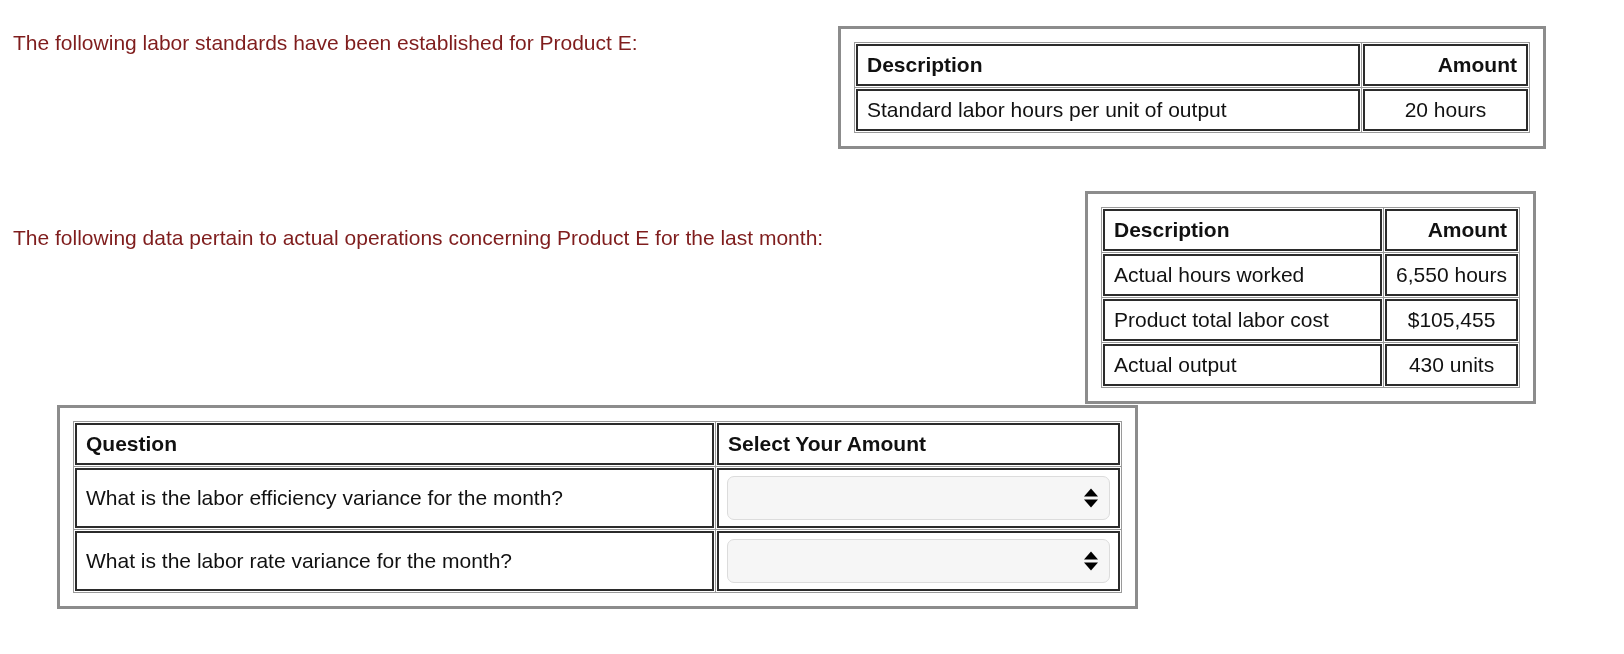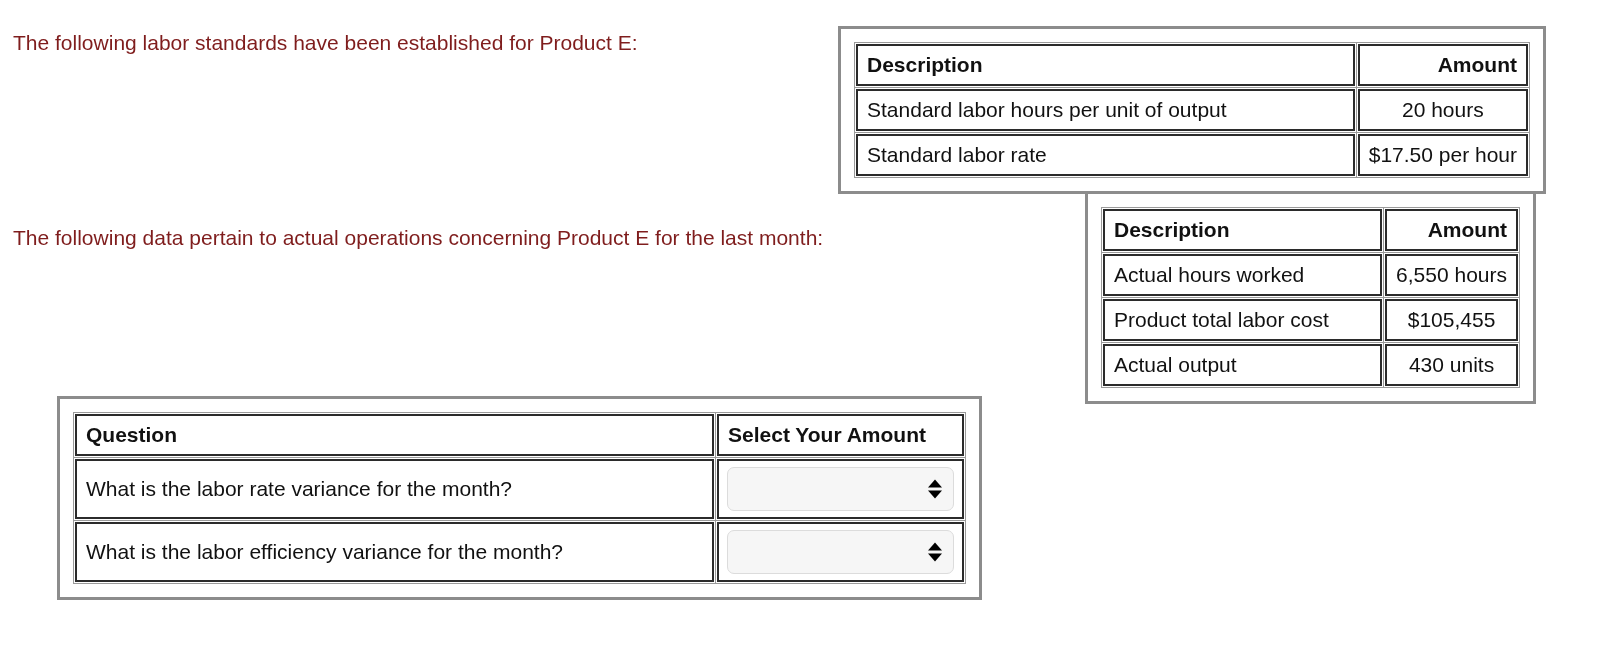--- a/index.html
+++ b/index.html
@@ -75,22 +75,22 @@
     left: 1085px;
     top: 191px;
     width: 451px;
     z-index: 5;
   }
   #table-actuals td.desc, #table-actuals th.desc-h { width: 265px; }
 
   
   #table-questions {
     left: 57px;
-    top: 396px;
-    width: 925px;
+    top: 405px;
+    width: 1081px;
     z-index: 6;
   }
   #table-questions td.q, #table-questions th.q-h { width: 617px; }
   #table-questions td.ans { padding: 6px 8px; }
 
   .select-wrap {
     position: relative;
     display: block;
     width: 100%;
   }
@@ -143,24 +143,20 @@
       <tr>
         <th class="desc-h">Description</th>
         <th class="amt-h">Amount</th>
       </tr>
     </thead>
     <tbody>
       <tr>
         <td class="desc">Standard labor hours per unit of output</td>
         <td class="amt">20 hours</td>
       </tr>
-      <tr>
-        <td class="desc">Standard labor rate</td>
-        <td class="amt">$17.50 per hour</td>
-      </tr>
     </tbody>
   </table>
 </div>
 
 <div class="data-table" id="table-actuals">
   <table>
     <thead>
       <tr>
         <th class="desc-h">Description</th>
         <th class="amt-h">Amount</th>
@@ -185,43 +181,43 @@
 
 <div class="data-table" id="table-questions">
   <table>
     <thead>
       <tr>
         <th class="q-h">Question</th>
         <th>Select Your Amount</th>
       </tr>
     </thead>
     <tbody>
+      <tr>
+        <td class="q">What is the labor efficiency variance for the month?</td>
+        <td class="ans">
+          <span class="select-wrap">
+            <select class="answer-select">
+              <option></option>
+            </select>
+            <span class="spinner-arrows">
+              <i class="up"></i>
+              <i class="down"></i>
+            </span>
+          </span>
+        </td>
+      </tr>
       <tr>
         <td class="q">What is the labor rate variance for the month?</td>
         <td class="ans">
           <span class="select-wrap">
             <select class="answer-select">
               <option></option>
             </select>
             <span class="spinner-arrows">
               <i class="up"></i>
               <i class="down"></i>
             </span>
           </span>
         </td>
       </tr>
-      <tr>
-        <td class="q">What is the labor efficiency variance for the month?</td>
-        <td class="ans">
-          <span class="select-wrap">
-            <select class="answer-select">
-              <option></option>
-            </select>
-            <span class="spinner-arrows">
-              <i class="up"></i>
-              <i class="down"></i>
-            </span>
-          </span>
-        </td>
-      </tr>
     </tbody>
   </table>
 </div>
 
 </body></html>

